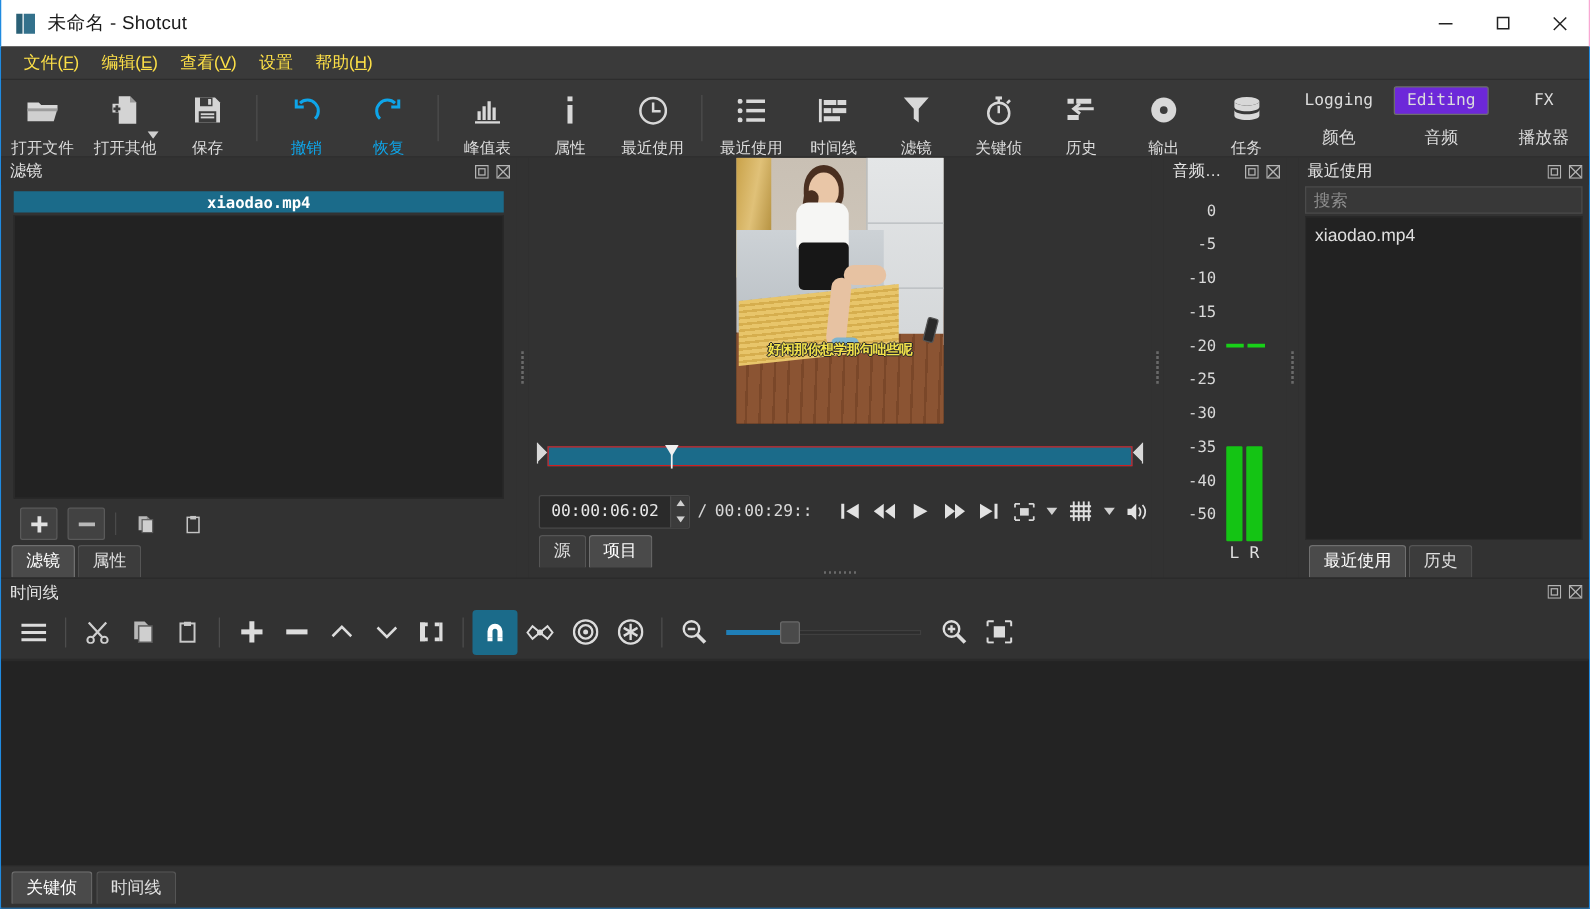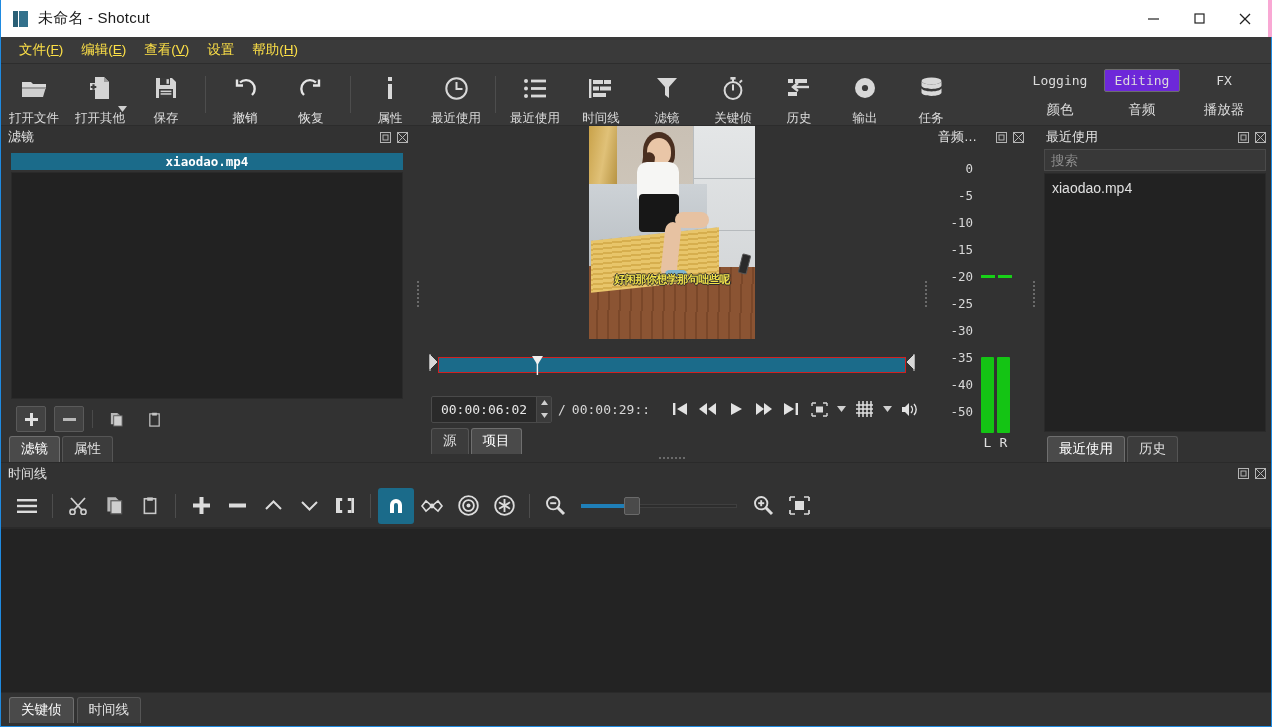--- a/index.html
+++ b/index.html
@@ -18,21 +18,21 @@
     border-top: none;
     display: flex; flex-direction: column;
   }
 
   
   .titlebar {
     height: 38px; min-height: 38px;
     background: #ffffff;
     border-top: 1px solid #1f8ae0;
     border-left: 1px solid #1f8ae0;
-    border-right: 4px solid #f9a8d4;
+    border-right: 1px solid #f9a8d4;
     margin: -1px -1px 0 -1px;
     display: flex; align-items: center;
     position: relative;
     justify-content: flex-end;
   }
   .title-icon {
     width: 16px; height: 16px; margin-left: 12px; margin-right: 9px;
     display: flex; gap: 1px;
   }
   .title-icon i { display:block; width: 5px; height: 16px; background: #2a6076; }
@@ -62,21 +62,21 @@
   .toolbar {
     height: 62px; min-height: 62px; background: #383838;
     display: flex; align-items: stretch; position: relative;
     border-bottom: 1px solid #2c2c2c;
   }
   .tb-item {
     width: 66px; display: flex; flex-direction: column;
     align-items: center; justify-content: flex-end; gap: 10px;
     color: #dcdcdc; cursor: default; position: relative;
   }
-  .tb-item.disabled { color: #e5e5e5; font-family: Liberation Serif, serif; }
+  .tb-item.disabled { color: #0ea5e9; font-family: Liberation Serif, serif; }
   .tb-ico { height: 26px; display: flex; align-items: center; justify-content: center; }
   .tb-lbl { font-size: 12.5px; white-space: nowrap; line-height: 14px; }
   .tb-sep { width: 1px; background: #4d4d4d; margin: 12px 6px; }
   .tb-caret { position:absolute; right: 6px; bottom: 9px; }
 
   .layout-btns {
     margin-left: auto; margin-right: 6px;
     display: grid; grid-template-columns: repeat(3, 82px);
     grid-template-rows: 29px 29px; align-items: center; justify-items: center;
     padding-top: 2px;
@@ -408,20 +408,34 @@
             <svg width="22" height="22" viewBox="0 0 22 22">
               <path d="M4 18A8.5 8.5 0 1116 5.5" stroke="currentColor" stroke-width="2.4" fill="none"></path>
               <path d="M19 2.5v6h-6" stroke="currentColor" stroke-width="2.4" fill="none"></path>
             </svg>
           </div>
           <div class="tb-lbl">恢复</div>
         </div>
         <div class="tb-sep"></div>
         <div class="tb-item">
           <div class="tb-ico">
+            <svg width="22" height="22" viewBox="0 0 22 22">
+              <g fill="#d8d8d8">
+                <rect x="3" y="12" width="2.6" height="7"></rect>
+                <rect x="7" y="8" width="2.6" height="11"></rect>
+                <rect x="11" y="4" width="2.6" height="15"></rect>
+                <rect x="15" y="9" width="2.6" height="10"></rect>
+              </g>
+              <rect x="1" y="20" width="20" height="2" fill="#d8d8d8"></rect>
+            </svg>
+          </div>
+          <div class="tb-lbl">峰值表</div>
+        </div>
+        <div class="tb-item">
+          <div class="tb-ico">
             <svg width="10" height="22" viewBox="0 0 10 22">
               <rect x="3" y="0" width="4" height="4" fill="#d8d8d8"></rect>
               <rect x="3" y="7" width="4" height="15" fill="#d8d8d8"></rect>
             </svg>
           </div>
           <div class="tb-lbl">属性</div>
         </div>
         <div class="tb-item">
           <div class="tb-ico">
             <svg width="23" height="23" viewBox="0 0 23 23">

